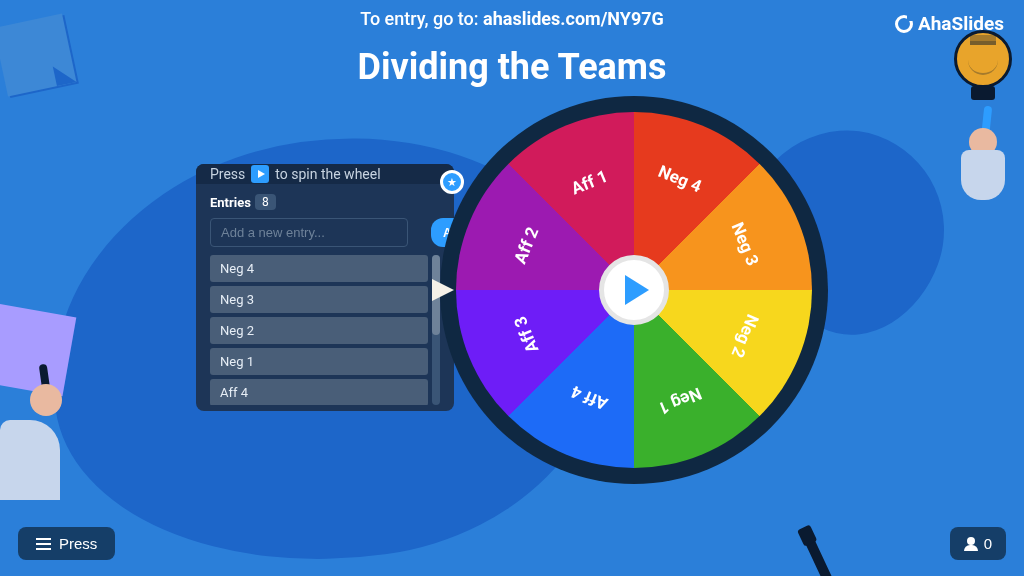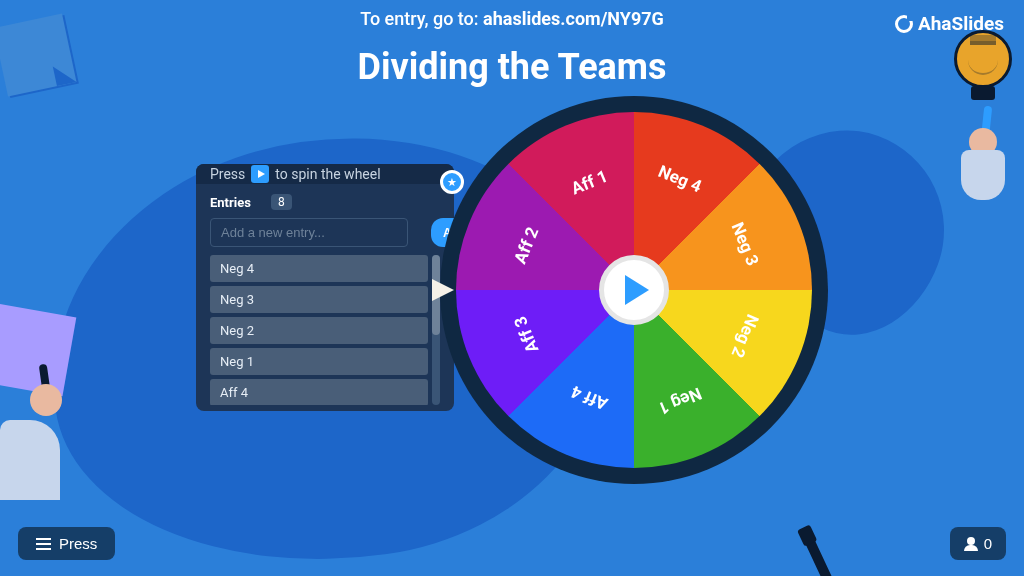--- a/index.html
+++ b/index.html
@@ -127,21 +127,21 @@
   border-radius: 50%;
   background: #2d9dff;
   border: 3px solid #fff;
   display:flex;align-items:center;justify-content:center;
   font-size:11px;color:#fff;
 }
 
 .entries-header {
   display: flex;
   align-items: center;
-  gap: 20px;
+  gap: 4px;
   padding: 10px 14px 8px;
   color: #fff;
   font-size: 13px;
 }
 .entries-header .count {
   background: #3a5576;
   padding: 1px 7px;
   border-radius: 4px;
   font-size: 12px;
 }

